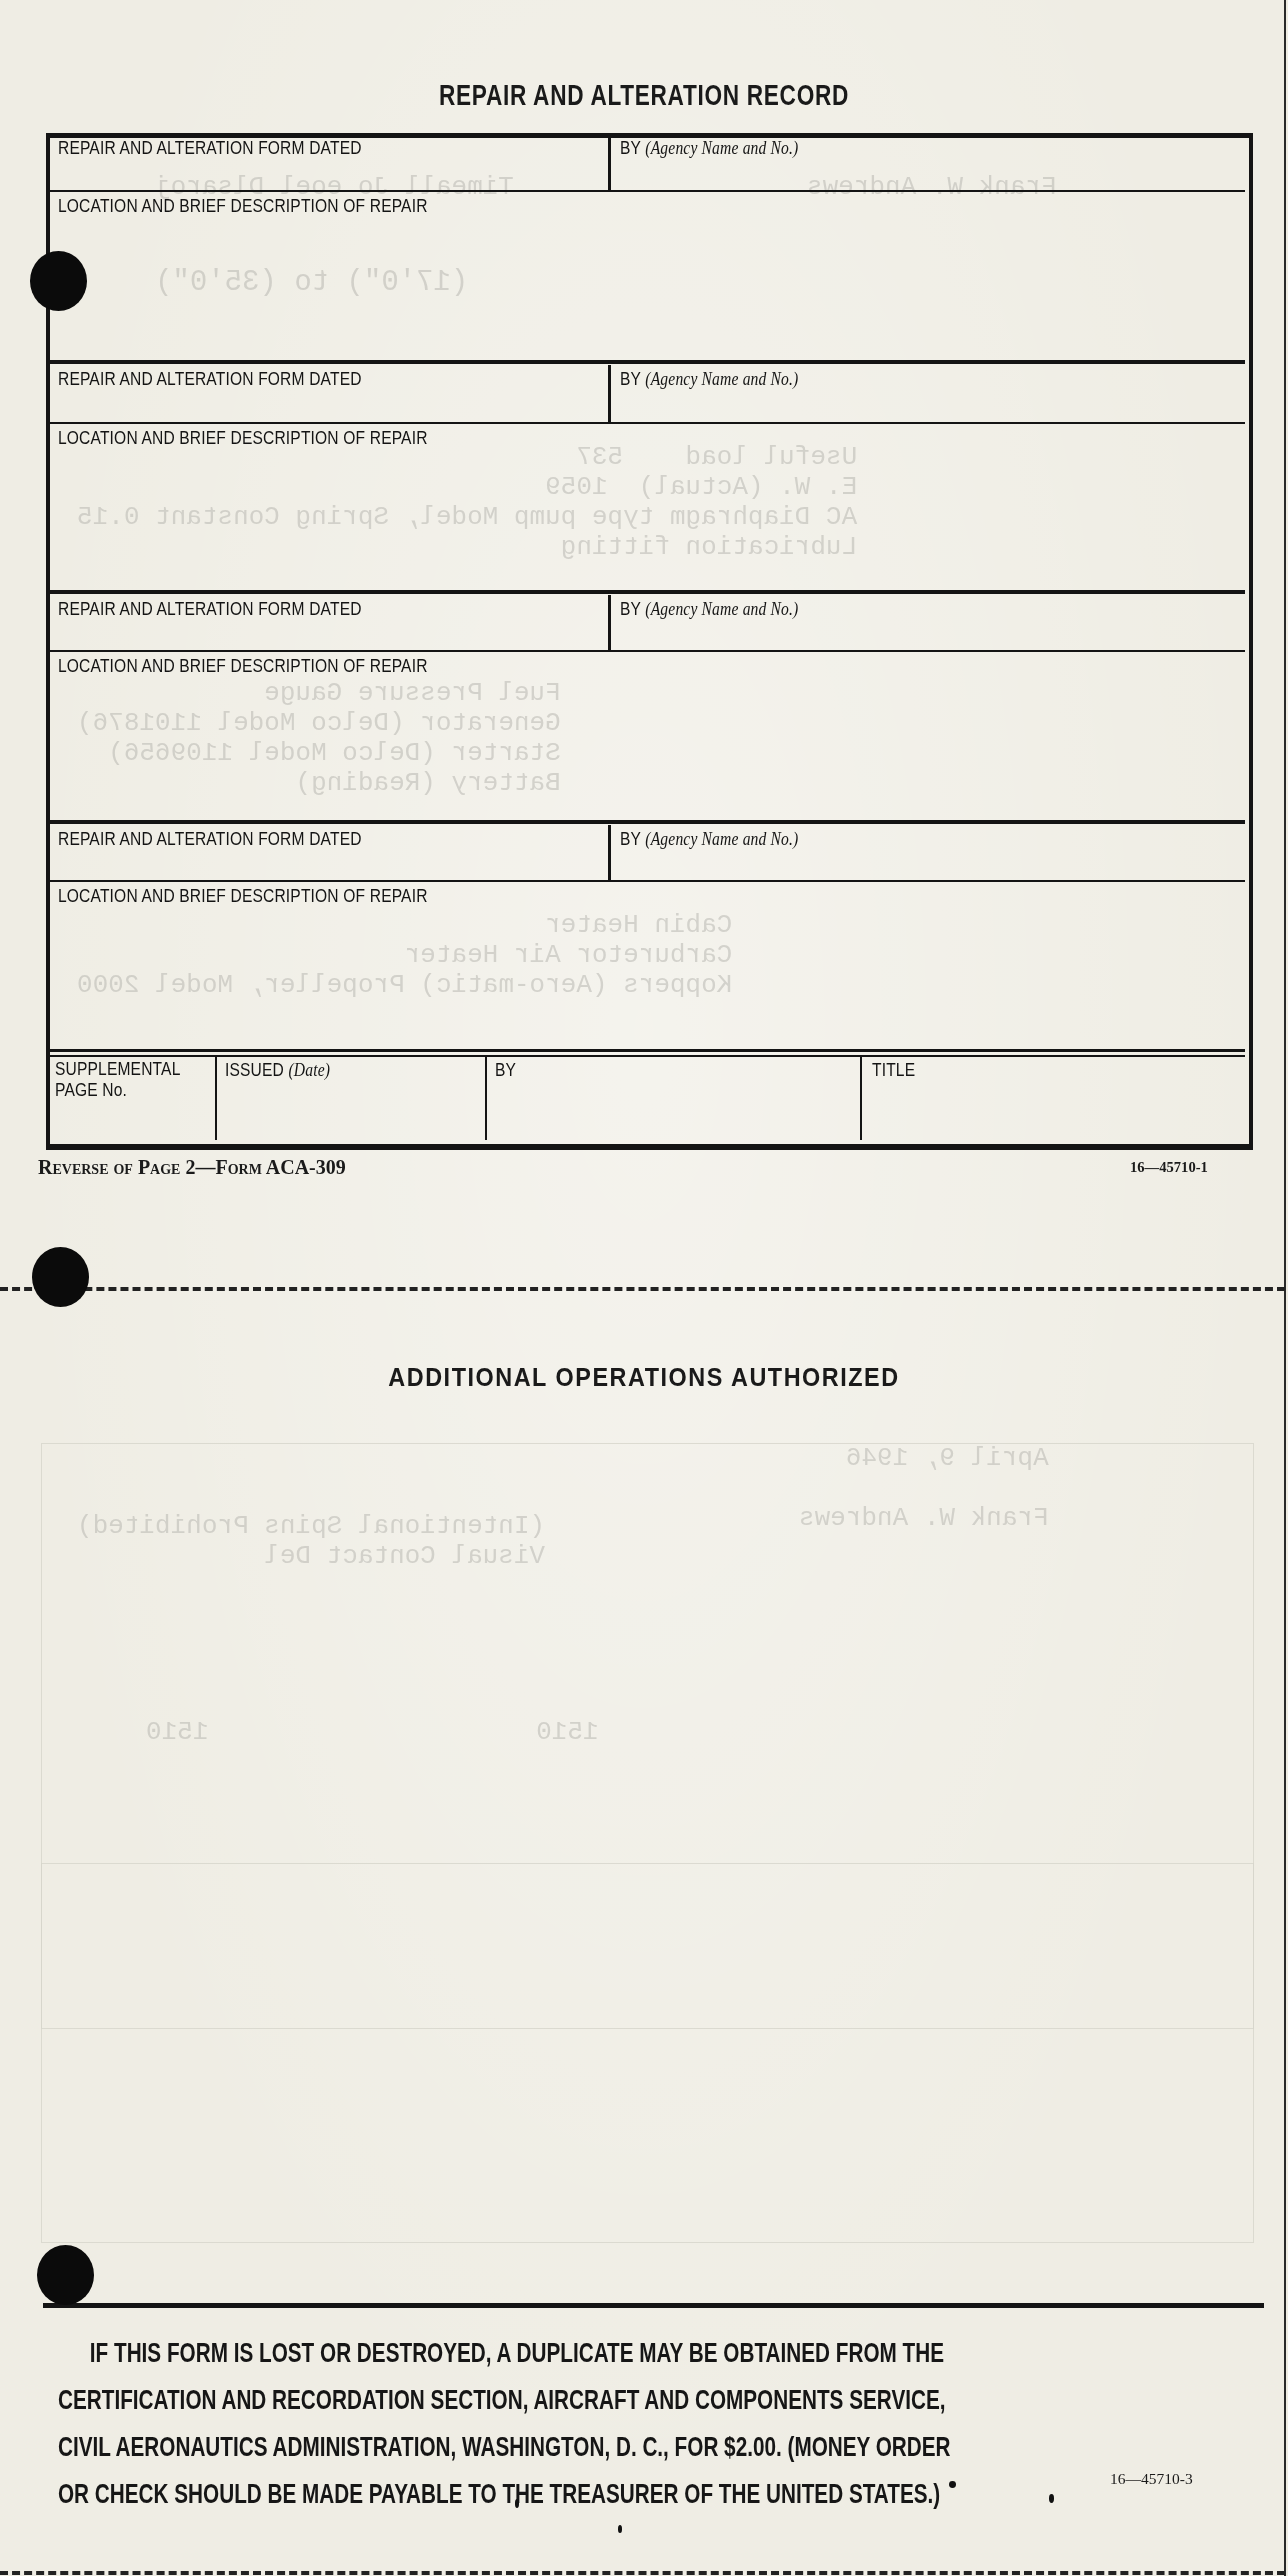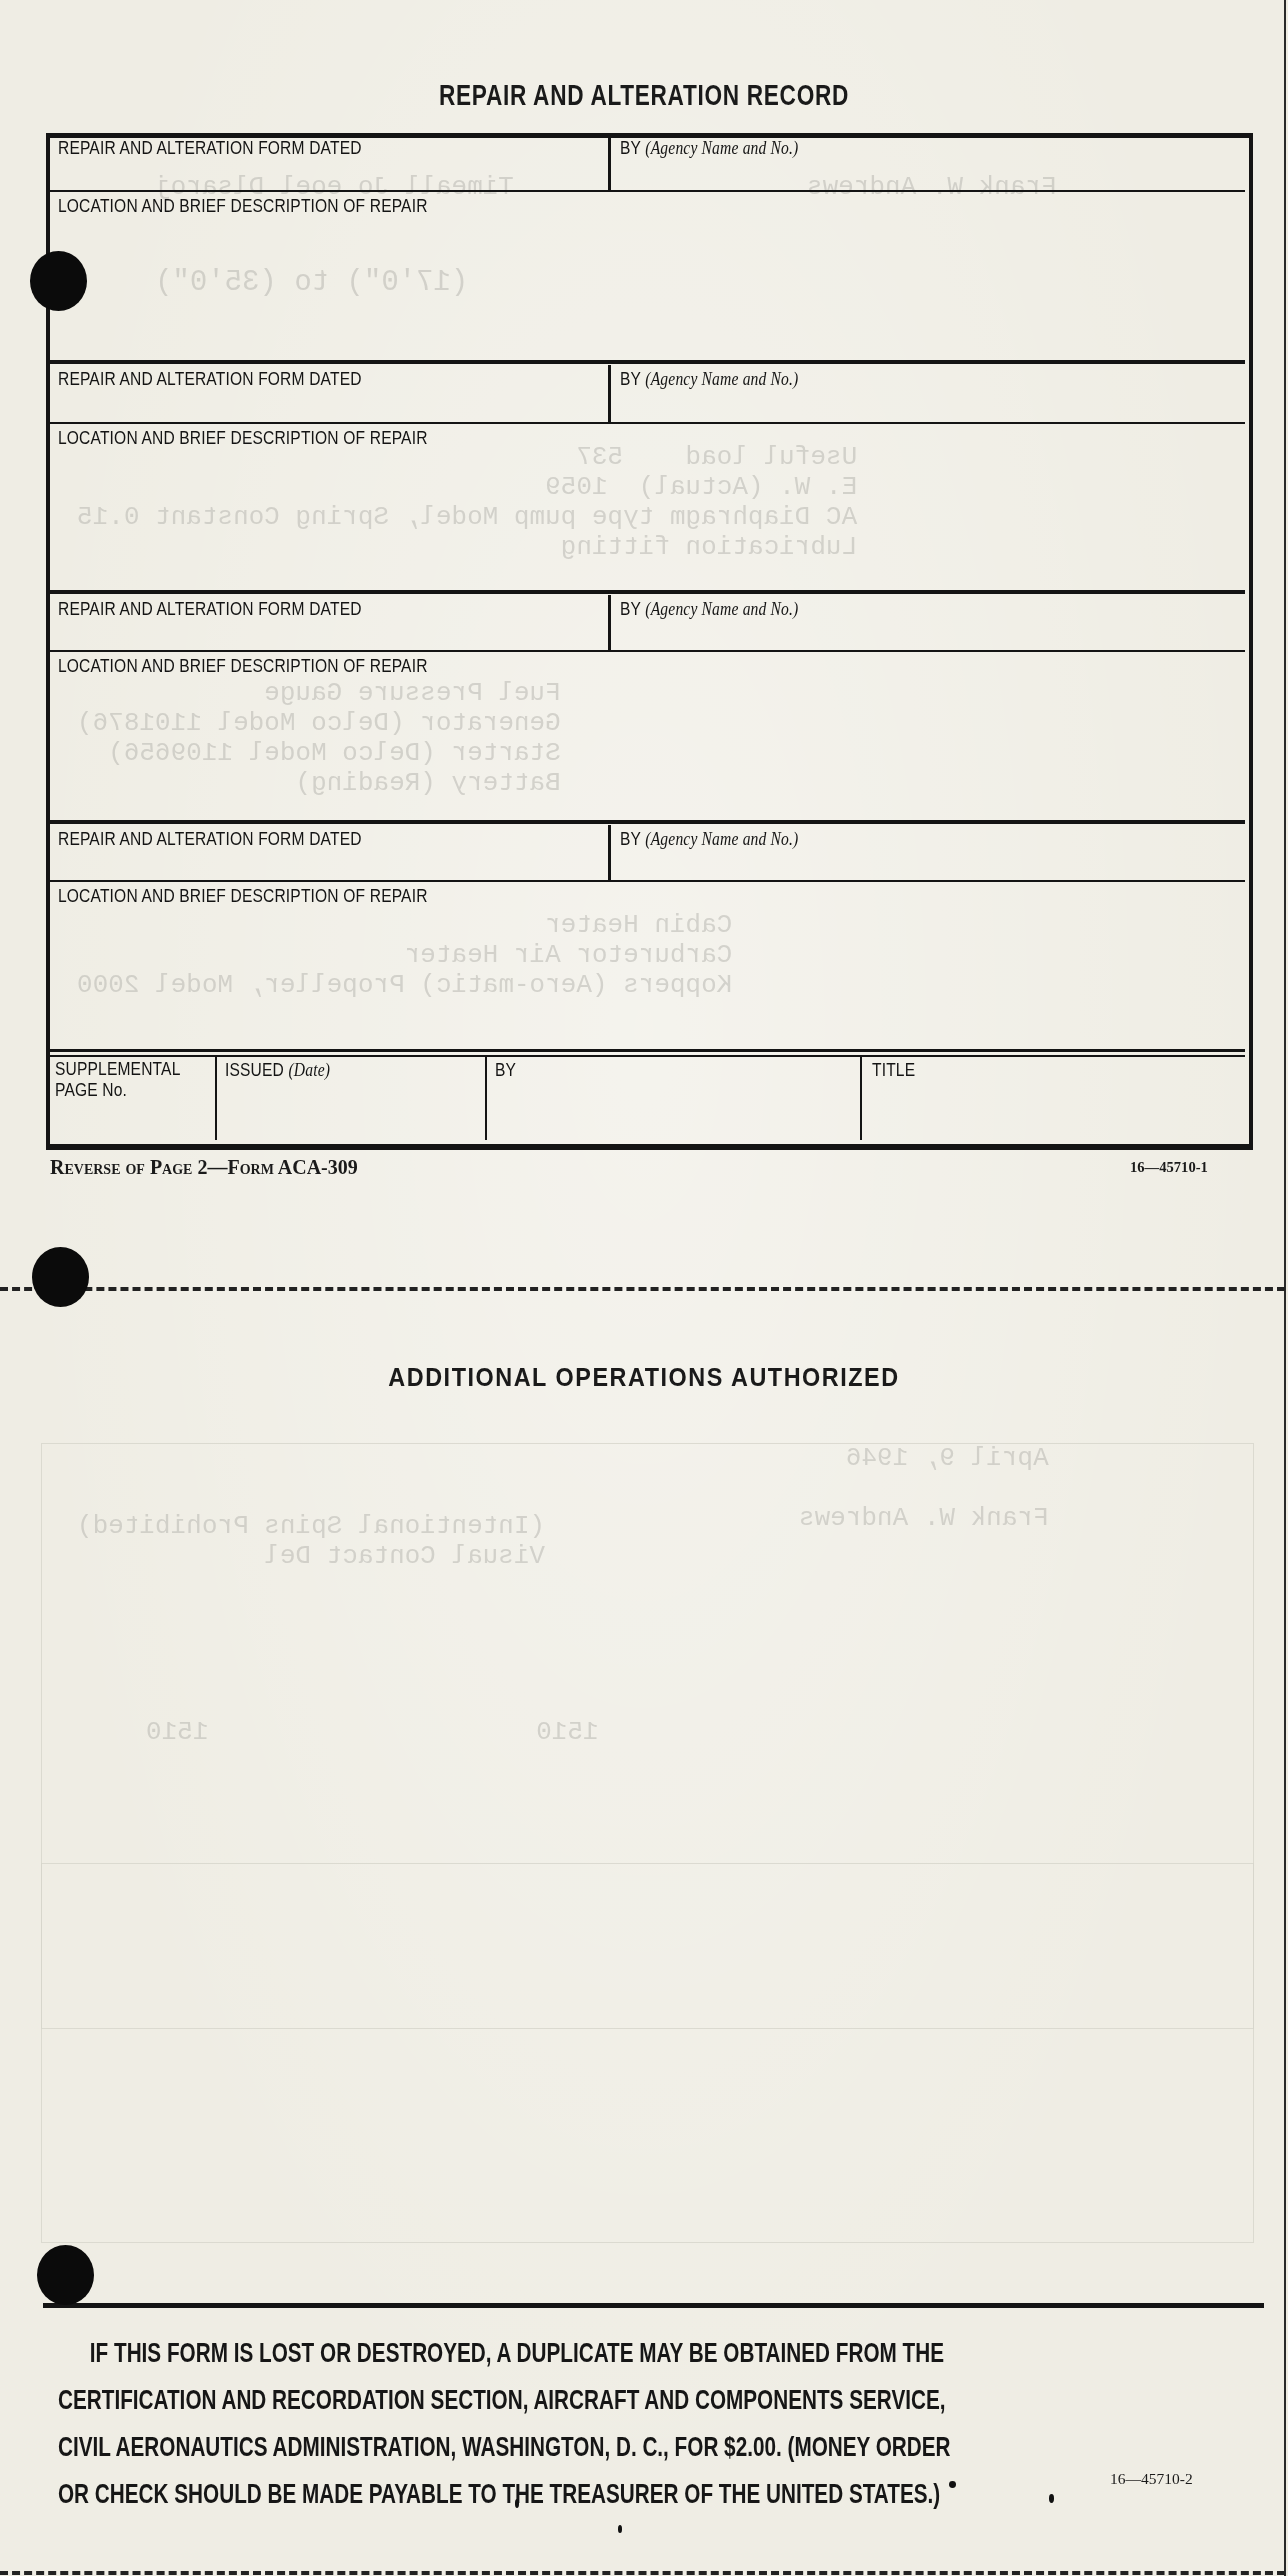--- a/index.html
+++ b/index.html
@@ -27,21 +27,21 @@
   .hline { position: absolute; left: 47px; width: 1198px; background: #141414; }
   .hline.thick { height: 4.3px; }
   .hline.thin { height: 1.7px; }
   .vline { position: absolute; width: 2.6px; background: #141414; }
 
   .lbl { position: absolute; font-size: 19px; font-weight: normal; color: #141414;
     transform: scaleX(0.82); transform-origin: left top; white-space: nowrap; letter-spacing: 0.2px; }
   .lbl i { font-family: "Liberation Serif", serif; font-style: italic; }
   .lbl-by { font-size: 19px; }
 
-  .foot-left { position: absolute; left: 50px; top: 1156px; font-family: "Liberation Serif", serif;
+  .foot-left { position: absolute; left: 38px; top: 1156px; font-family: "Liberation Serif", serif;
     font-size: 20px; font-weight: bold; font-variant: small-caps; color: #1a1a1a; }
   .foot-right { position: absolute; left: 1130px; top: 1159px; font-family: "Liberation Serif", serif;
     font-size: 14.6px; font-weight: bold; color: #1a1a1a; text-align: center; }
 
   .dashed { position: absolute; left: 0; width: 1285px; height: 0; border-top: 4.3px dashed #222; }
 
   .hole { position: absolute; width: 57px; height: 60px; border-radius: 50%; background: #0b0b0b; }
 
   
   .ghost { position: absolute; font-family: "Liberation Mono", monospace; color: #b9b8b2;
@@ -151,21 +151,21 @@
 
 <div class="title title-mid">ADDITIONAL OPERATIONS AUTHORIZED</div>
 
 <div class="notice-line"></div>
 <div class="notice">
   <p class="notice-l1">IF THIS FORM IS LOST OR DESTROYED, A DUPLICATE  MAY BE OBTAINED FROM THE</p>
   <p>CERTIFICATION AND RECORDATION SECTION, AIRCRAFT AND COMPONENTS SERVICE,</p>
   <p>CIVIL AERONAUTICS ADMINISTRATION, WASHINGTON, D. C., FOR $2.00.  (MONEY ORDER</p>
   <p>OR CHECK SHOULD BE MADE PAYABLE TO THE TREASURER OF THE UNITED STATES.)</p>
 </div>
-<div class="form-no-2">16—45710-2</div>
+<div class="form-no-2">16—45710-3</div>
 
 <div class="dashed" style="top:2571px;"></div>
 
 <div class="hole" style="left:30px;top:251px;"></div>
 <div class="hole" style="left:32px;top:1247px;"></div>
 <div class="hole" style="left:37px;top:2245px;"></div>
 
 <div class="speck" style="left:949px;top:2481px;width:6.9px;height:6.9px;"></div>
 <div class="speck" style="left:1049px;top:2494px;width:5.2px;height:8.6px;"></div>
 <div class="speck" style="left:515px;top:2499px;width:4.3px;height:8.6px;"></div>

